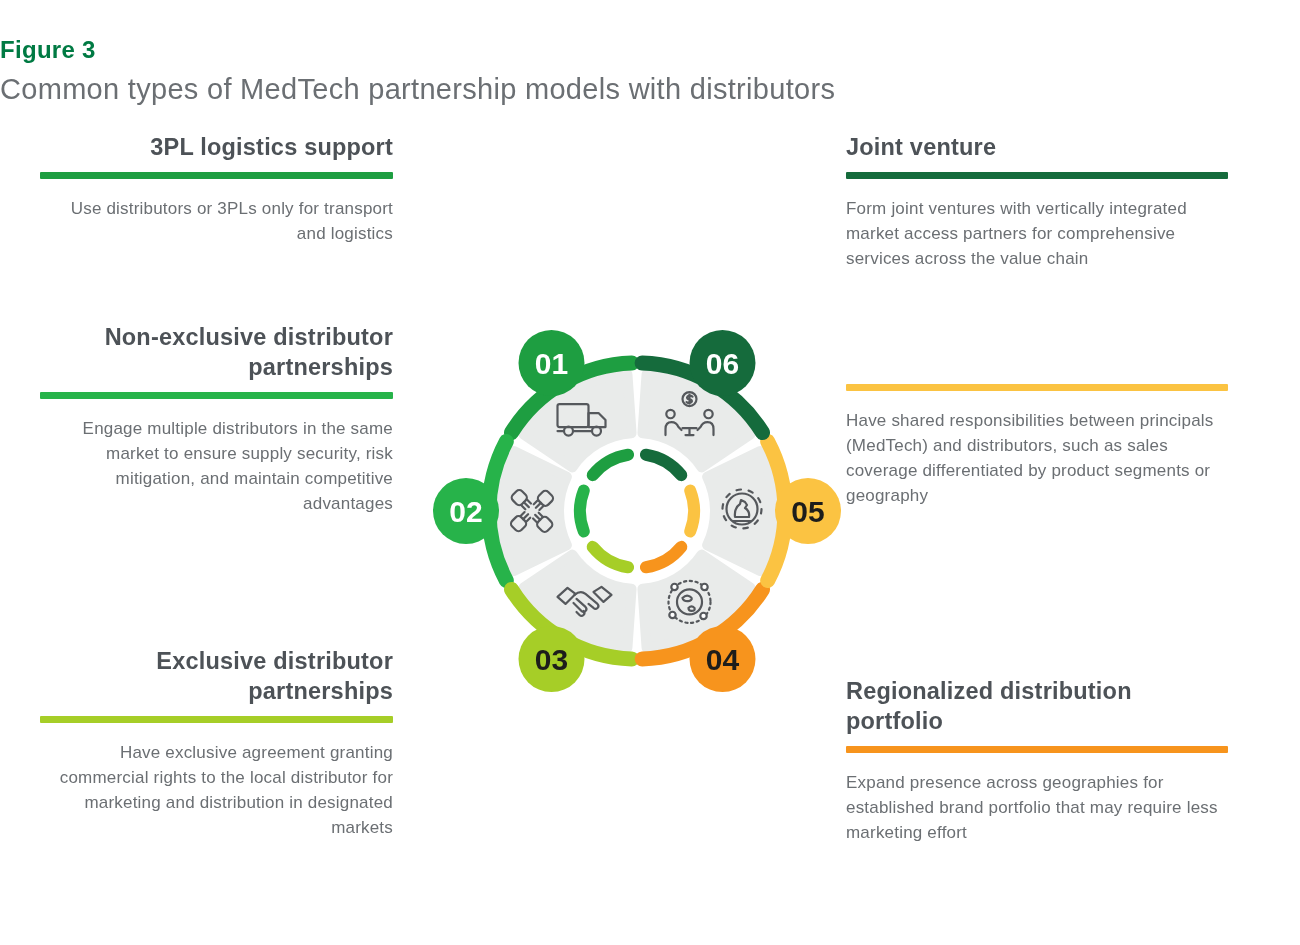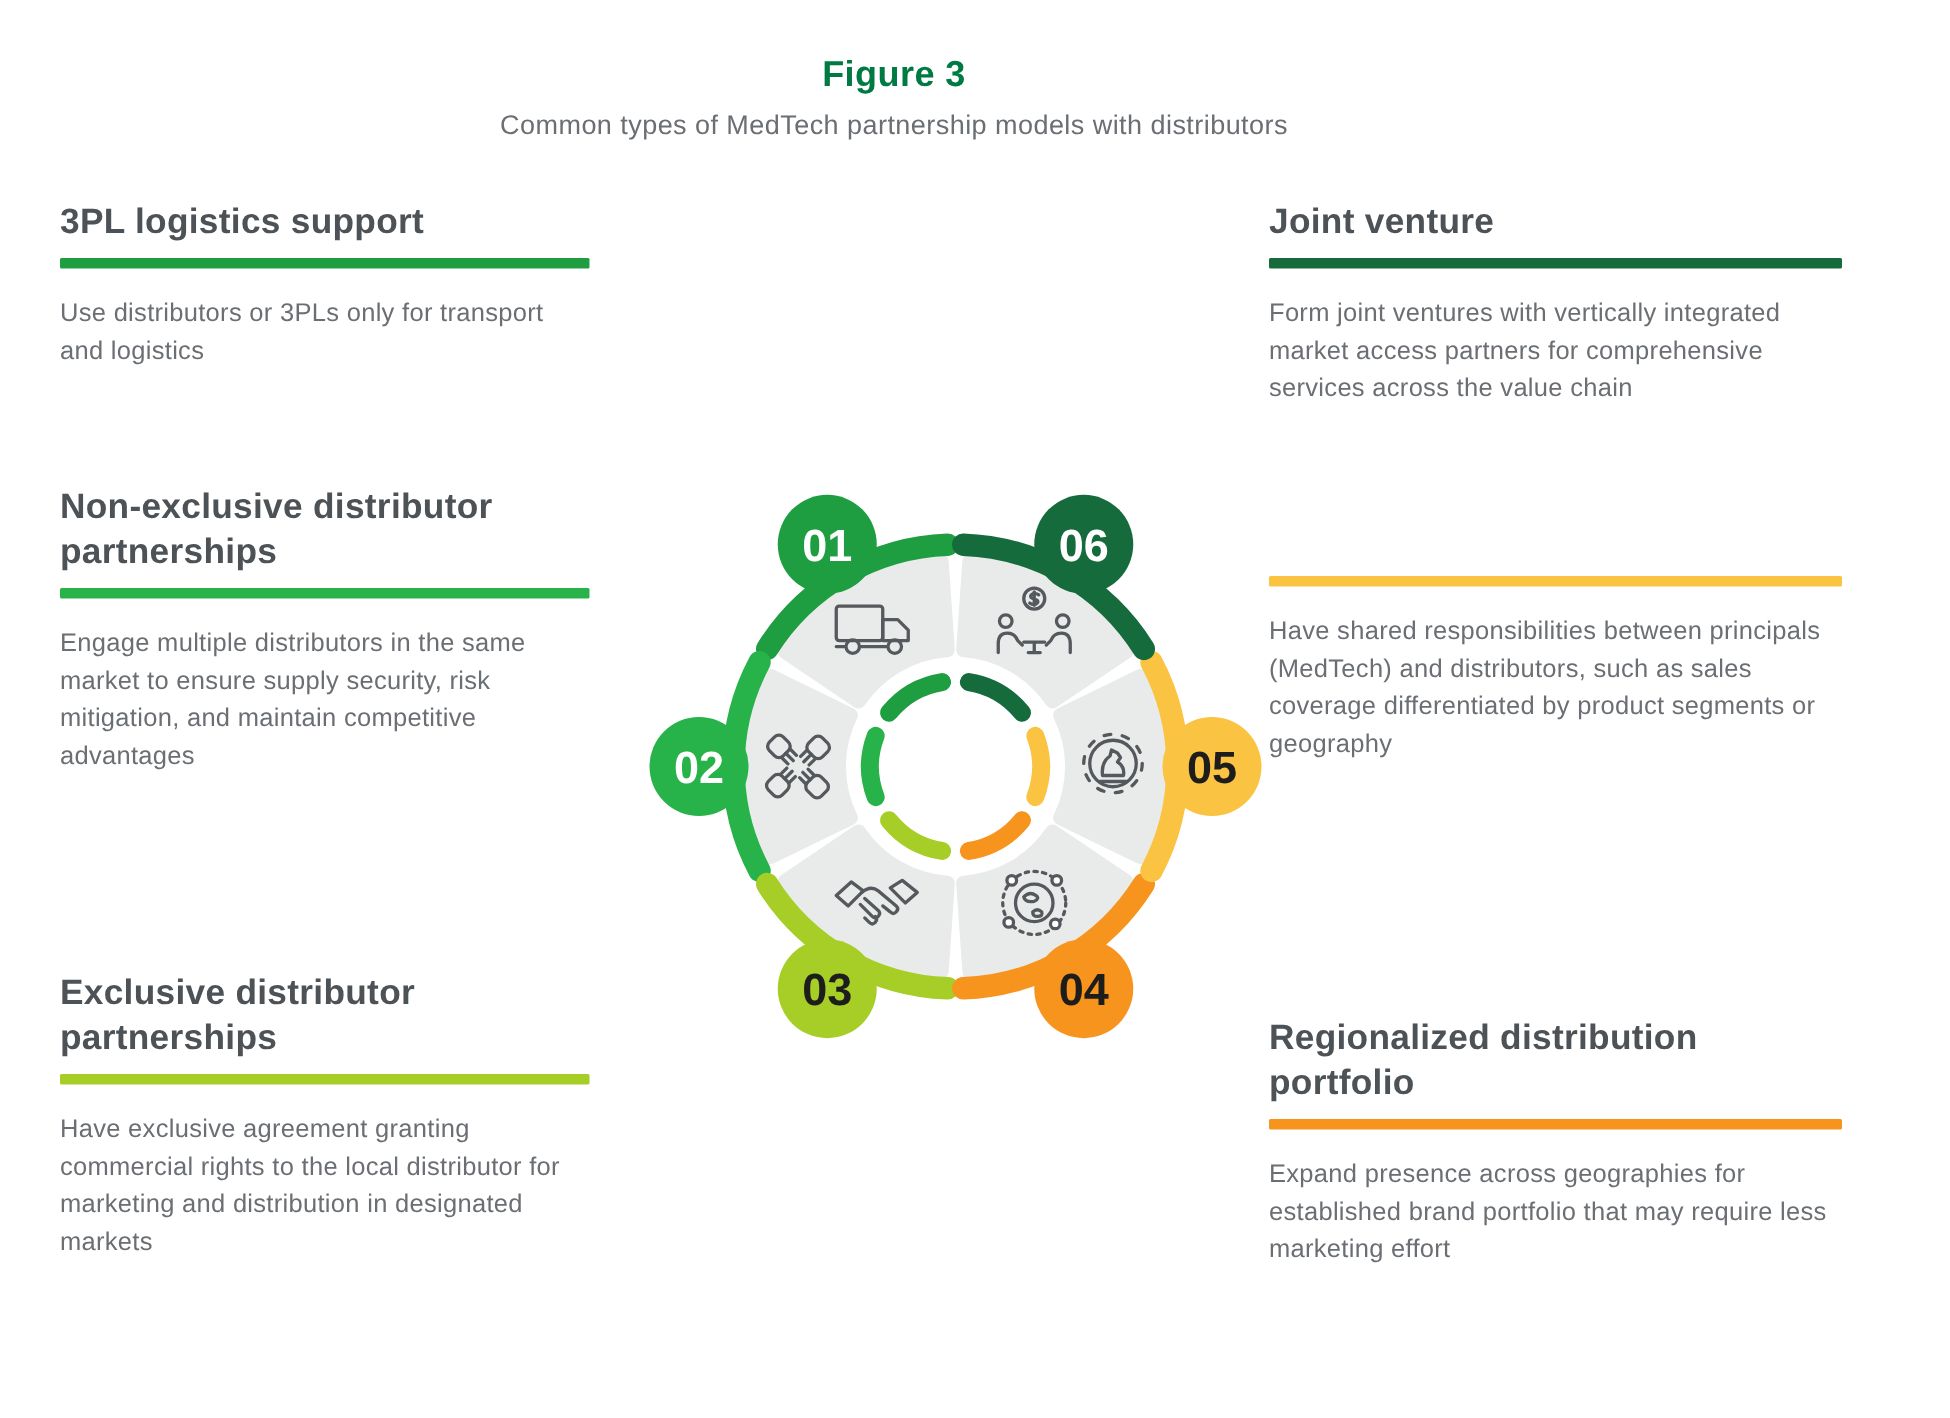--- a/index.html
+++ b/index.html
@@ -1,25 +1,25 @@
 <!DOCTYPE html>
 <html style="--title-green: #007a43; --heading-gray: #4d5257; --body-gray: #6b6f73; --wedge-gray: #e9ebea; --icon-stroke: #55585c;"><head>
 <meta charset="utf-8">
 <style>
   html,body{margin:0;padding:0}
   body{
     width:1300px;height:945px;background:#ffffff;position:relative;overflow:hidden;
     font-family:"Liberation Sans",sans-serif;
   }
-  .header{position:absolute;top:36px;left:0;width:1192px;text-align:center}
+  .header{position:absolute;top:36px;left:0;width:1192px;}
   .fig-label{font-size:24px;font-weight:bold;color:var(--title-green);letter-spacing:.3px}
-  .fig-subtitle{font-size:18px;color:var(--body-gray);margin-top:9px;letter-spacing:.3px}
+  .fig-subtitle{font-size:29px;color:var(--body-gray);margin-top:9px;letter-spacing:.3px}
 
   .block{position:absolute;width:353px}
-  .block.left{left:40px;}
+  .block.left{left:40px;text-align:right}
   .block.right{left:846px;width:382px;text-align:left}
   .block h2{margin:0;font-size:23.5px;line-height:30px;font-weight:bold;
             color:var(--heading-gray);letter-spacing:.2px}
   .block.right h2{max-width:340px}
   .accent-bar{height:7px;margin-top:10px;border-radius:1px}
   .block p{margin:17px 0 0 0;font-size:17px;line-height:25px;color:var(--body-gray);letter-spacing:.2px}
 
   #t-left-1{top:132px} #t-left-2{top:322px} #t-left-3{top:646px}
   #t-right-1{top:132px} #t-right-2{top:374px} #t-right-3{top:676px}
 

